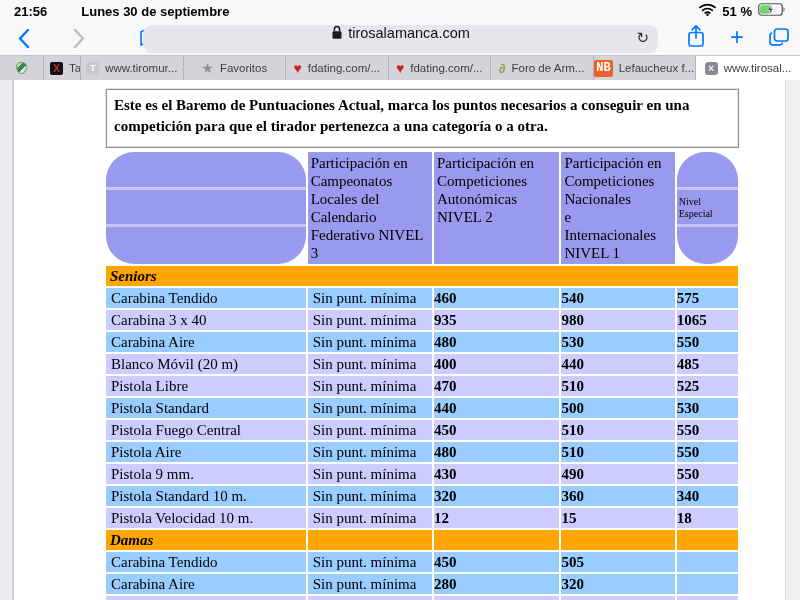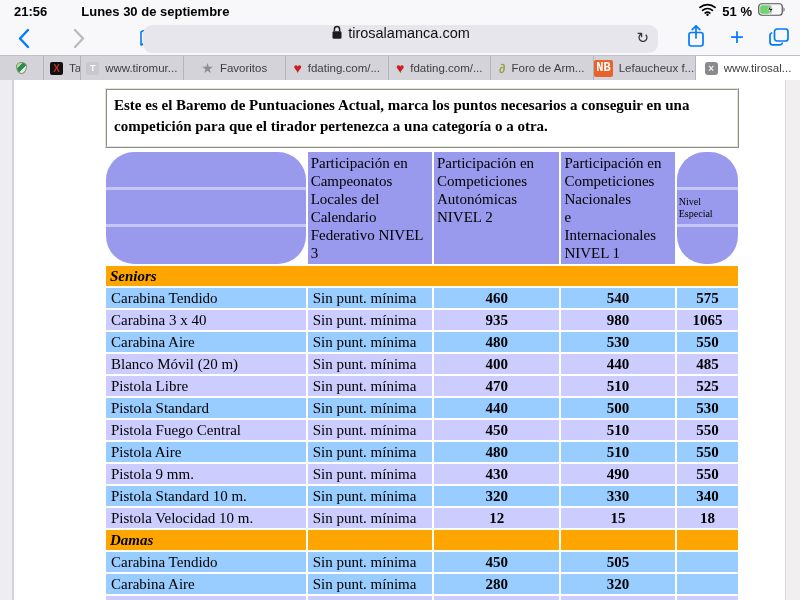--- a/index.html
+++ b/index.html
@@ -49,21 +49,21 @@
 
   table.score{position:absolute;left:104px;top:70px;border-collapse:separate;border-spacing:2px;table-layout:fixed;width:636px;font-family:"Liberation Serif",serif;}
   col.c0{width:199px;} col.c1{width:124px;} col.c2{width:125px;} col.c3{width:113px;} col.c4{width:61px;}
   tr.head td{background:var(--hdr);font-size:15px;line-height:1.2;vertical-align:top;padding:2px 3px;white-space:pre-line;height:44px;color:#000;}
   tr.head td.split{background-image:linear-gradient(to bottom,transparent 0 31%,rgba(255,255,255,.45) 31% 34%,transparent 34% 64%,rgba(255,255,255,.45) 64% 67%,transparent 67%);border-radius:28px;}
   tr.head td.c4{vertical-align:middle;font-size:10px;padding-left:2px;}
   tr.sec td{background:var(--orange);font-weight:bold;font-size:15px;height:20px;line-height:20px;padding:0 4px;color:#000;font-style:italic;}
   tr.data td{height:20px;line-height:20px;font-size:15px;padding:0 5px;color:#000;}
   tr.data.blue td{background:var(--blue);}
   tr.data.lav td{background:var(--lav);}
-  tr.data td.num{text-align:center;font-weight:bold;padding:0;}
+  tr.data td.num{text-align:left;font-weight:bold;padding:0;}
 </style>
 </head>
 <body>
 
 <div class="screen">
 
   <div class="chrome">
     <div class="status-bar">
       <div class="status-left">
         <span>21:56</span>
@@ -266,21 +266,21 @@
             <td>Pistola 9 mm.</td>
             <td>Sin punt. mínima</td>
             <td class="num">430</td>
             <td class="num">490</td>
             <td class="num">550</td>
           </tr>
           <tr class="data blue">
             <td>Pistola Standard 10 m.</td>
             <td>Sin punt. mínima</td>
             <td class="num">320</td>
-            <td class="num">330</td>
+            <td class="num">360</td>
             <td class="num">340</td>
           </tr>
           <tr class="data lav">
             <td>Pistola Velocidad 10 m.</td>
             <td>Sin punt. mínima</td>
             <td class="num">12</td>
             <td class="num">15</td>
             <td class="num">18</td>
           </tr>
           <tr class="sec">

